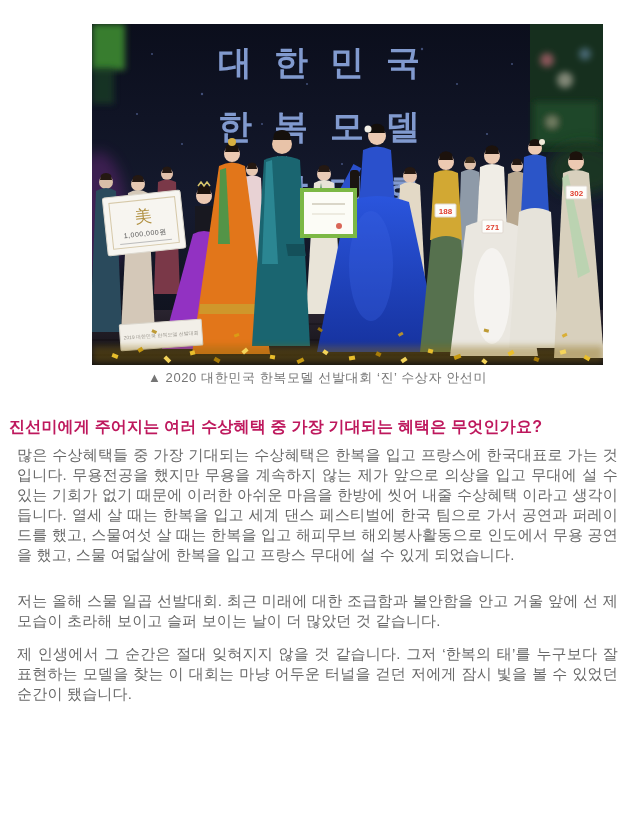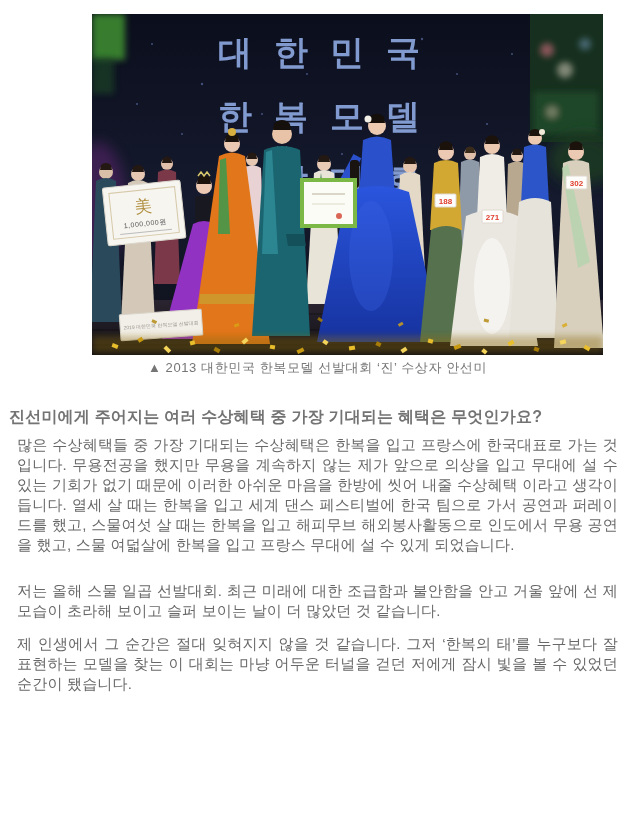--- a/index.html
+++ b/index.html
@@ -1,30 +1,30 @@
 <!DOCTYPE html>
 <html><head>
 <meta charset="utf-8">
 <style>
   html,body{margin:0;padding:0;background:#ffffff;}
   body{width:635px;font-family:"Liberation Sans","DejaVu Sans",sans-serif;}
   .page{width:635px;height:815px;overflow:hidden;background:#fff;}
 
-  figure.photo-figure{margin:14px auto 0;width:451px;}
+  figure.photo-figure{margin:24px auto 0;width:451px;}
   svg.stage-photo{display:block;width:511px;height:341px;}
   figcaption.photo-caption{
     margin-top:4px;text-align:center;font-size:13px;color:#757575;
     letter-spacing:.6px;line-height:17px;
   }
 
   .content{padding:0 9px;}
   .qa{margin-top:30px;}
   .qa.second{margin-top:26px;}
   .question{
-    margin:0 0 2px 0;font-size:16px;font-weight:bold;color:#737373;
+    margin:0 0 2px 0;font-size:16px;font-weight:bold;color:#be185d;
     line-height:21px;letter-spacing:.2px;text-align:justify;word-break:keep-all;
   }
   .answer p{
     margin:8px;font-size:15px;color:#686868;line-height:20px;
     text-align:justify;word-break:break-all;letter-spacing:.2px;
   }
   .answer p + p{margin-top:13px;}
 
   
   .callig{font-family:"DejaVu Serif",serif;font-weight:bold;font-size:34px;
@@ -279,21 +279,21 @@
         <rect x="468" y="326" width="6" height="4" fill="#f4d45a" transform="rotate(-15 471 328)"></rect>
         <rect x="492" y="332" width="6" height="4" fill="#e8be2c" transform="rotate(30 495 334)"></rect>
         <rect x="60" y="306" width="5" height="3" fill="#b08408" transform="rotate(25 62 307)" opacity=".8"></rect>
         <rect x="142" y="310" width="5" height="3" fill="#d9a614" transform="rotate(-20 144 311)" opacity=".8"></rect>
         <rect x="226" y="304" width="5" height="3" fill="#b08408" transform="rotate(35 228 305)" opacity=".8"></rect>
         <rect x="306" y="309" width="5" height="3" fill="#d9a614" transform="rotate(-30 308 310)" opacity=".8"></rect>
         <rect x="392" y="305" width="5" height="3" fill="#b08408" transform="rotate(15 394 306)" opacity=".8"></rect>
         <rect x="470" y="310" width="5" height="3" fill="#d9a614" transform="rotate(-25 472 311)" opacity=".8"></rect>
       </g>
     </svg>
-    <figcaption class="photo-caption">▲ 2013 대한민국 한복모델 선발대회 ‘진’ 수상자 안선미</figcaption>
+    <figcaption class="photo-caption">▲ 2020 대한민국 한복모델 선발대회 ‘진’ 수상자 안선미</figcaption>
   </figure>
 
   <div class="content">
 
     <section class="qa">
       <h2 class="question">진선미에게 주어지는 여러 수상혜택 중 가장 기대되는 혜택은 무엇인가요?</h2>
       <div class="answer">
         <p>많은 수상혜택들 중 가장 기대되는 수상혜택은 한복을 입고 프랑스에 한국대표로 가는 것입니다. 무용전공을 했지만 무용을 계속하지 않는 제가 앞으로 의상을 입고 무대에 설 수 있는 기회가 없기 때문에 이러한 아쉬운 마음을 한방에 씻어 내줄 수상혜택 이라고 생각이 듭니다. 열세 살 때는 한복을 입고 세계 댄스 페스티벌에 한국 팀으로 가서 공연과 퍼레이드를 했고, 스물여섯 살 때는 한복을 입고 해피무브 해외봉사활동으로 인도에서 무용 공연을 했고, 스물 여덟살에 한복을 입고 프랑스 무대에 설 수 있게 되었습니다.</p>
       </div>
     </section>

